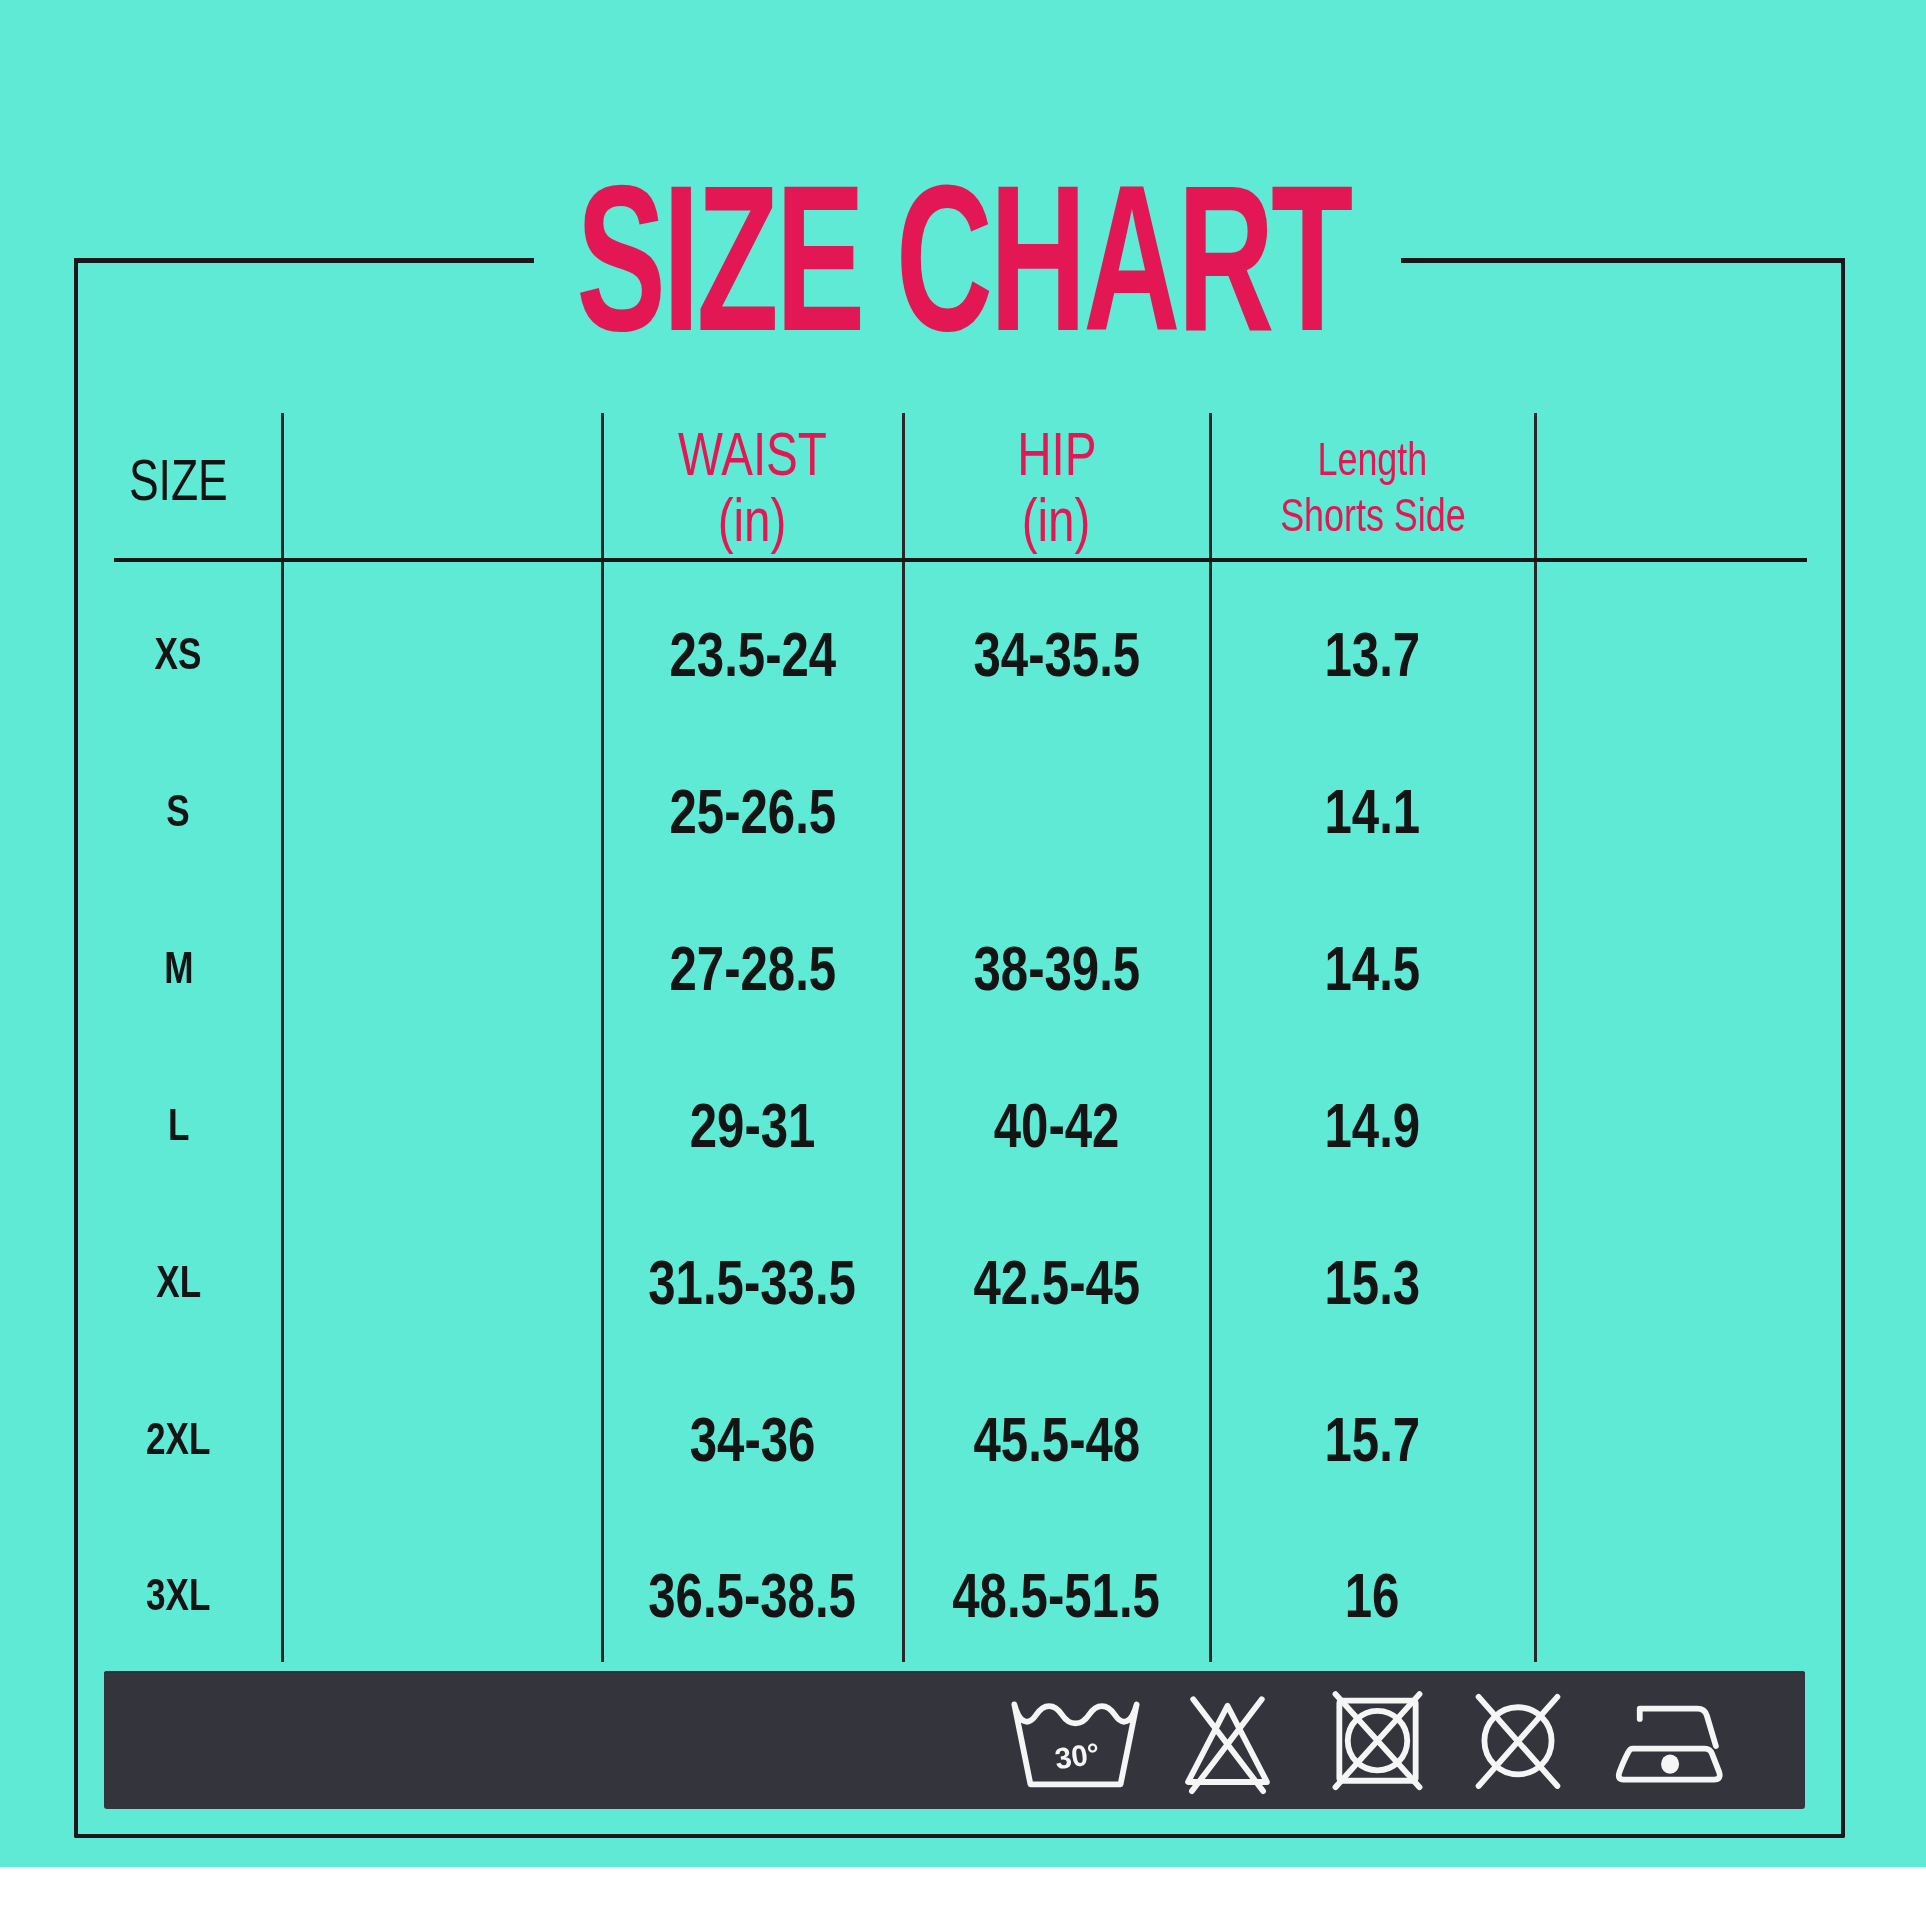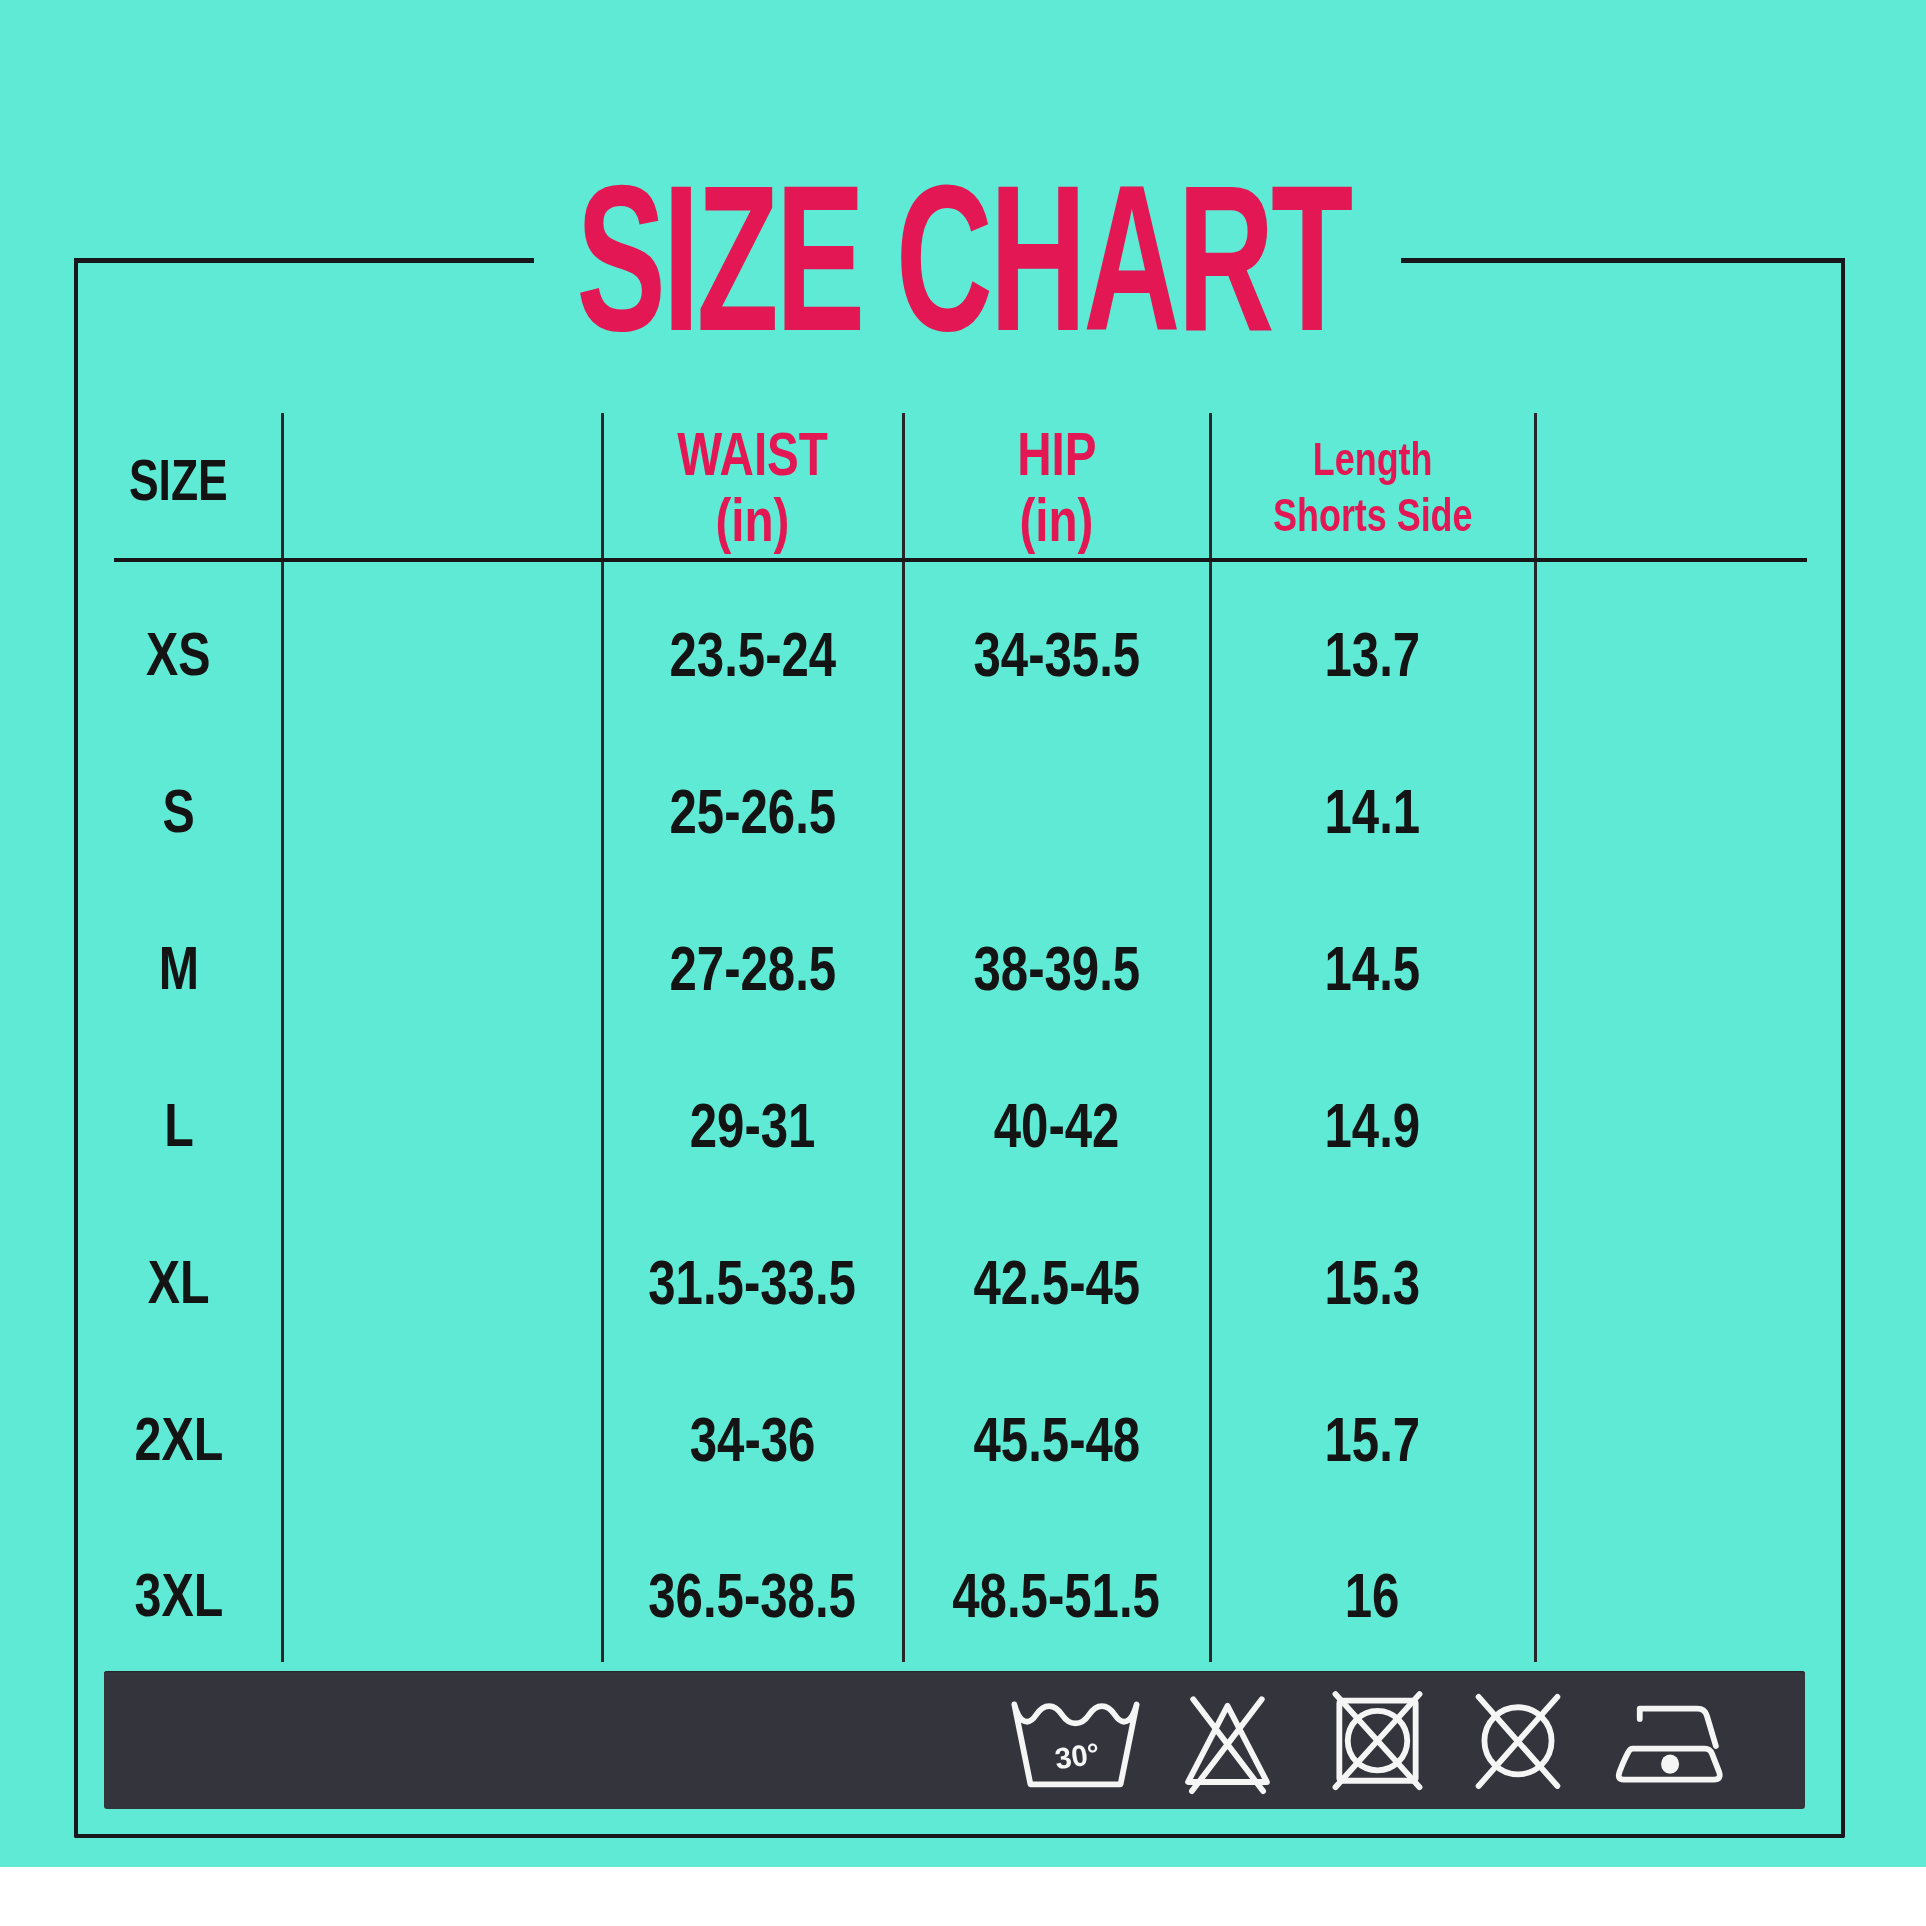--- a/index.html
+++ b/index.html
@@ -19,32 +19,32 @@
   .topline{position:absolute;top:258px;height:4.5px;background:#18181c;}
   .topline.left{left:74px;width:460px;}
   .topline.right{left:1401px;width:444px;}
 
   
   .vline{position:absolute;top:413px;height:1249px;width:2.6px;background:#26262b;}
   .vl1{left:281px;} .vl2{left:601px;} .vl3{left:902px;} .vl4{left:1209px;} .vl5{left:1534px;}
   .hline{position:absolute;left:114px;top:558px;width:1693px;height:3.9px;background:#17171a;}
 
   
-  .hcell{position:absolute;text-align:center;font-weight:bold;}
+  .hcell{position:absolute;text-align:center;font-weight:normal;}
   .h-size{left:74px;width:209px;top:445px;font-size:57px;line-height:71px;color:#131313;}
   .h-waist{left:602px;width:301px;top:421px;font-size:61px;color:#e31753;}
   .h-hip{left:903px;width:307px;top:421px;font-size:61px;color:#e31753;}
   .h-shorts{left:1210px;width:325px;top:431px;font-size:46px;color:#e31753;}
   .h-waist .cline,.h-hip .cline{height:66px;line-height:66px;}
   .h-shorts .cline{height:56px;line-height:56px;}
 
   
   .cell{position:absolute;height:90px;line-height:90px;text-align:center;
         font-size:63px;font-weight:bold;color:#141414;}
-  .c-size{left:74px;width:209px;font-size:62px;}
+  .c-size{left:74px;width:209px;font-size:45px;}
   .c-waist{left:602px;width:301px;}
   .c-hip{left:903px;width:307px;}
   .c-shorts{left:1210px;width:325px;}
   .r0{top:609px;} .r1{top:766px;} .r2{top:923px;} .r3{top:1080px;}
   .r4{top:1237px;} .r5{top:1394px;} .r6{top:1550px;text-align:center;}
 
   
   .care-bar{position:absolute;left:104px;top:1671px;width:1701px;height:138px;
             background:#34343c;border-radius:3.2px;box-shadow:inset 0 1.3px 0 #26262c;}
   .sym{position:absolute;}

